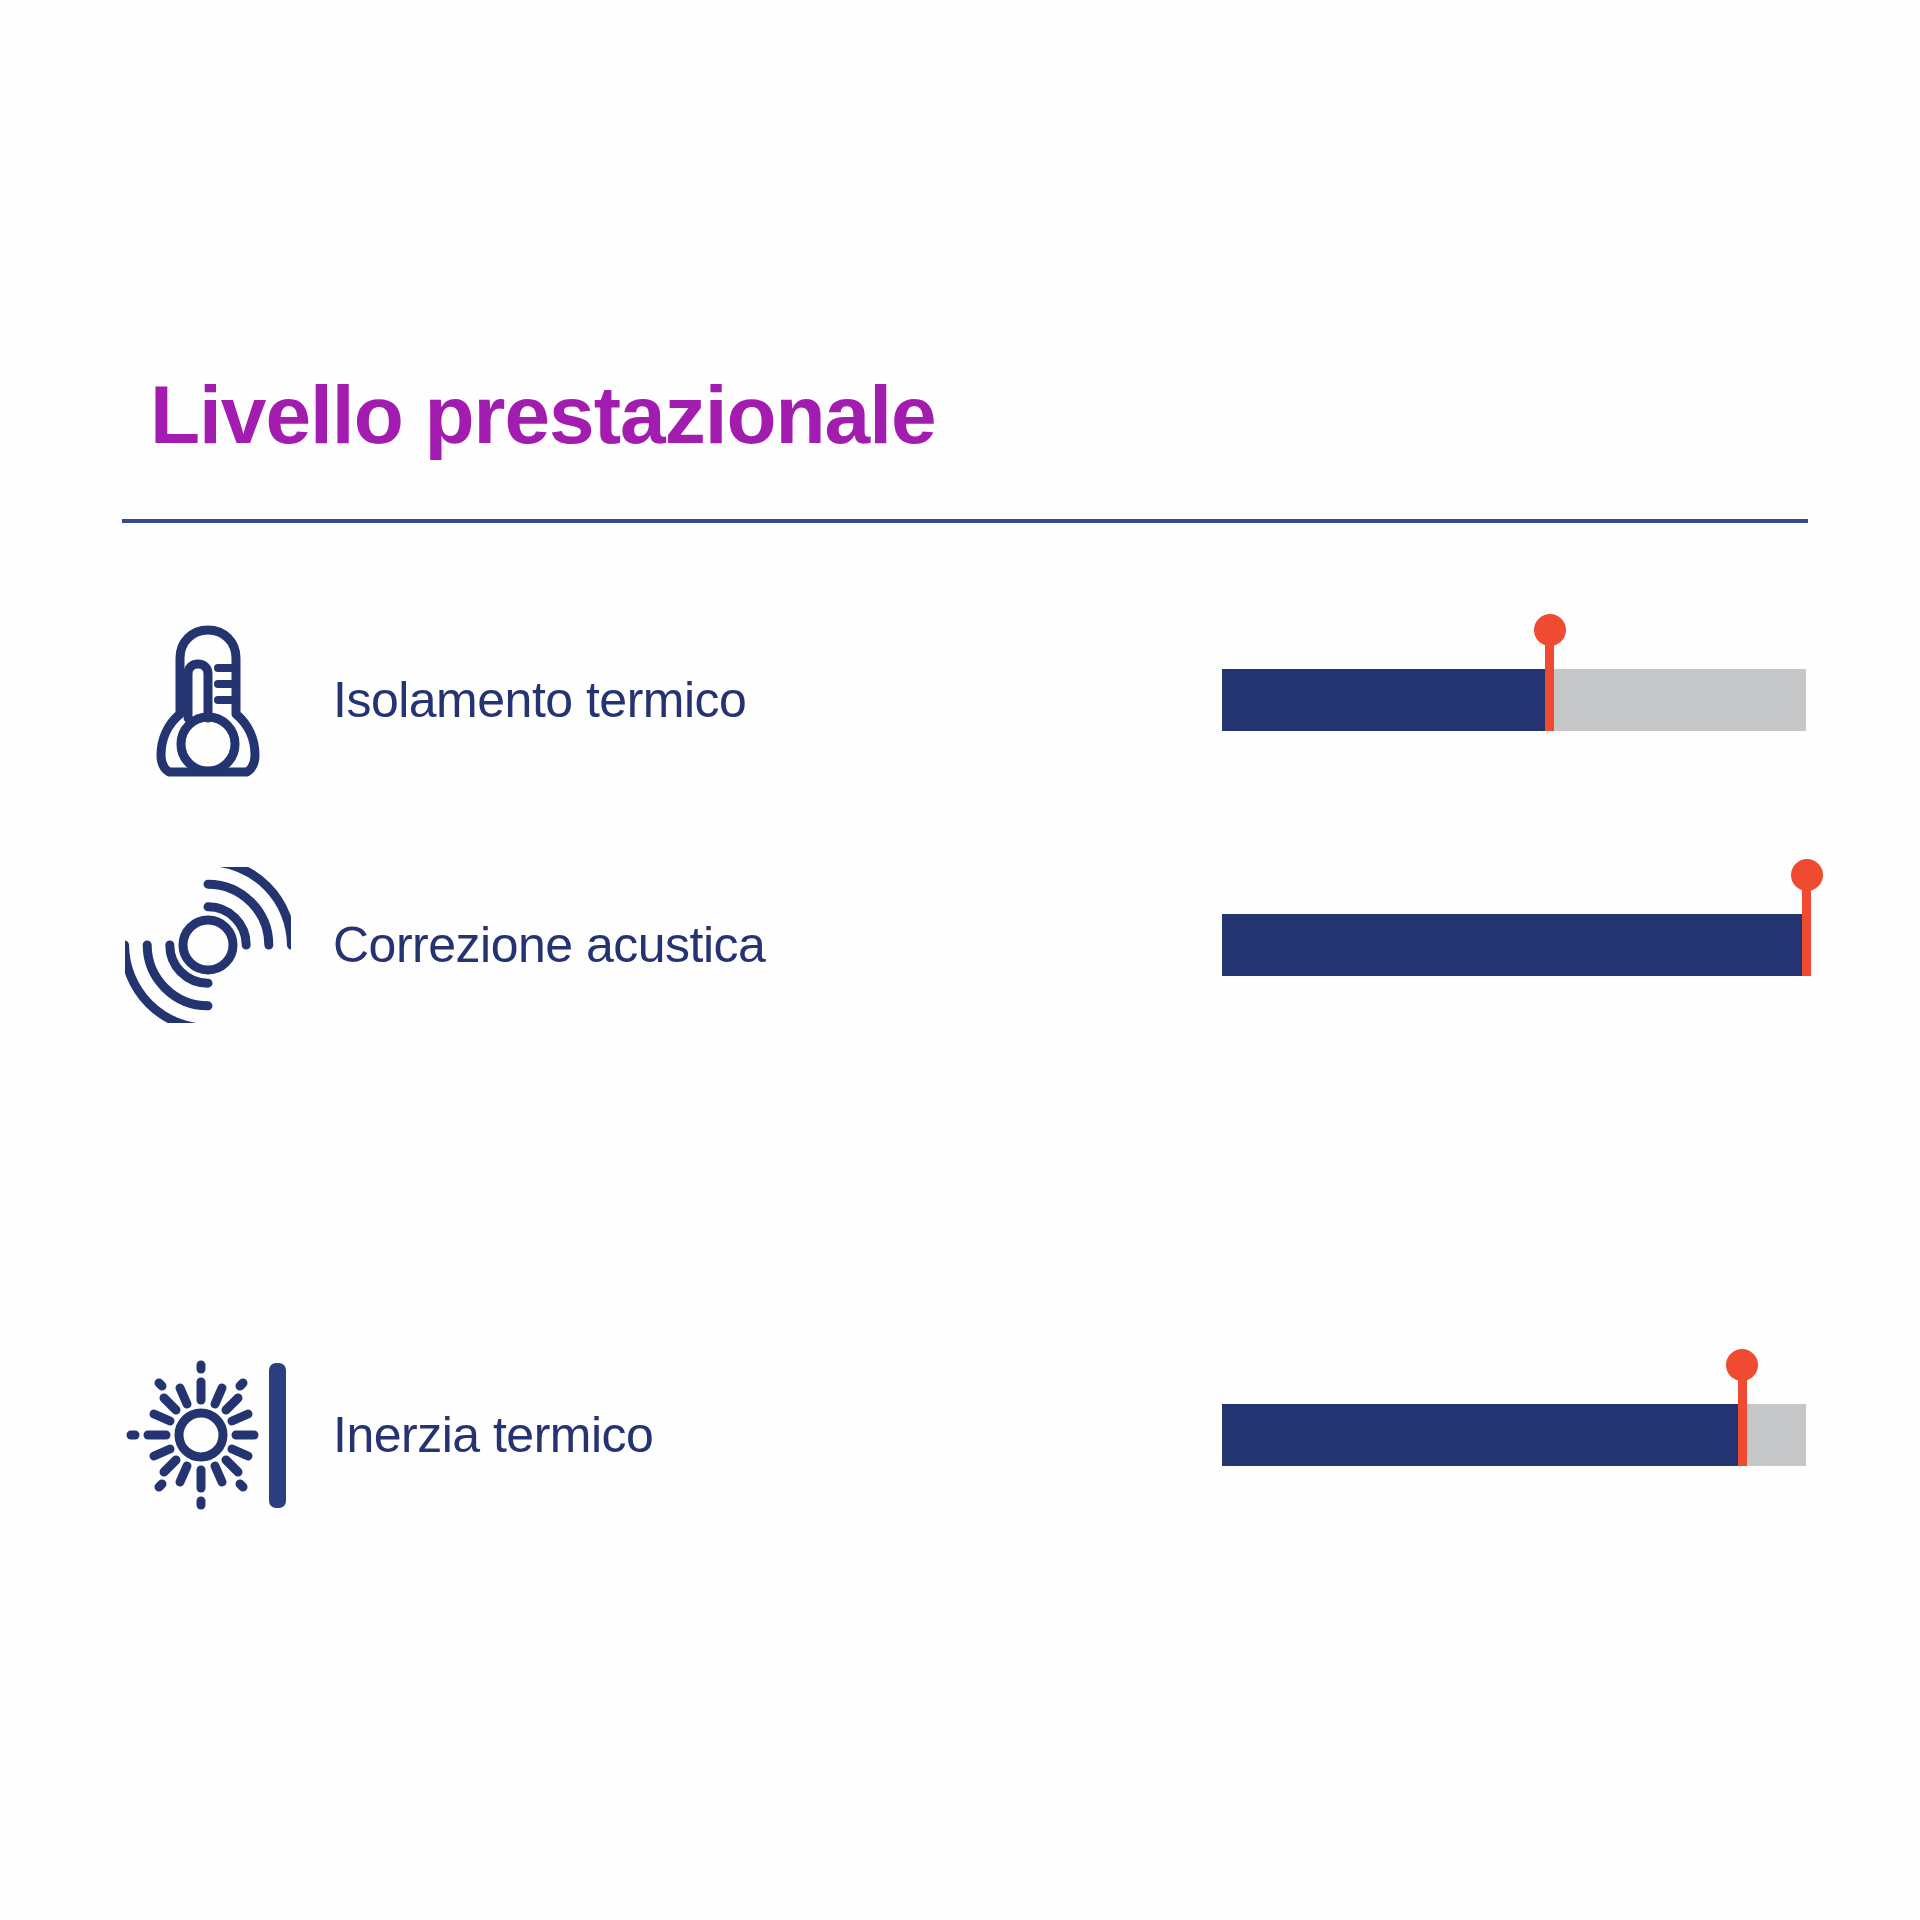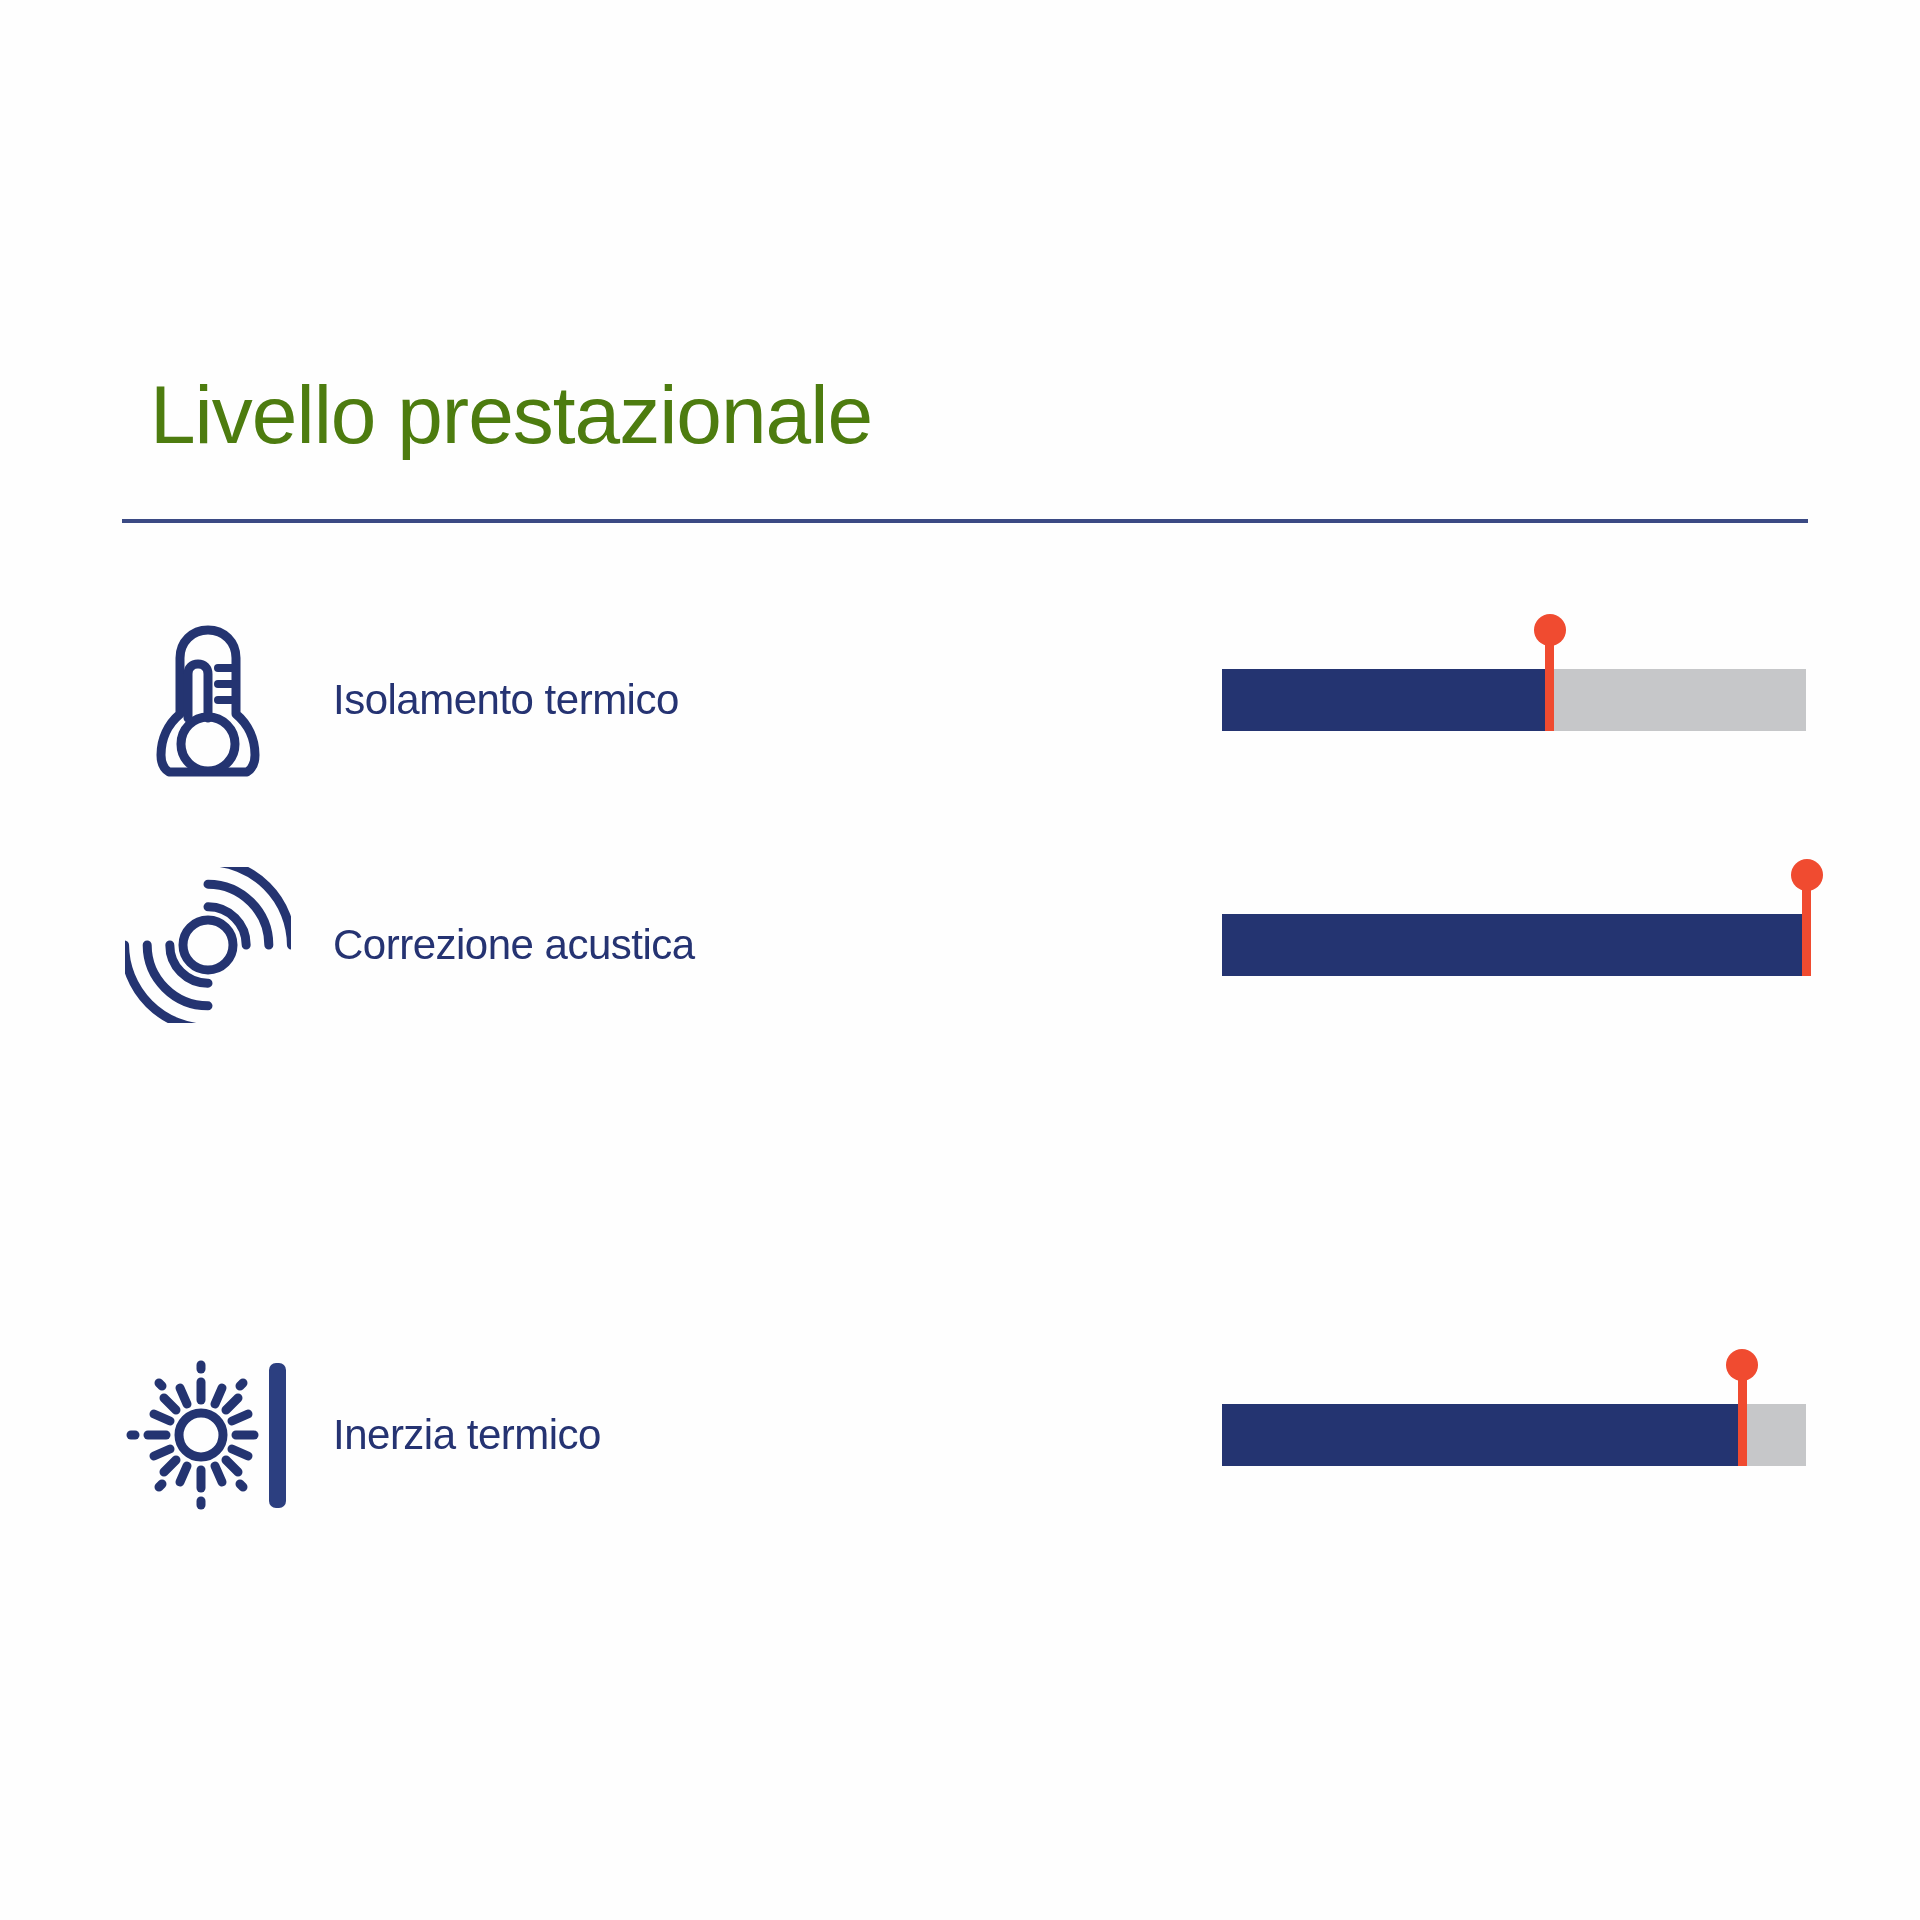--- a/index.html
+++ b/index.html
@@ -20,23 +20,23 @@
     height: 1920px;
     background: #fefefe;
   }
 
   
   .title {
     position: absolute;
     left: 150px;
     top: 374px;
     font-size: 82px;
-    font-weight: 400;
+    font-weight: 700;
     letter-spacing: -1px;
-    color: #4d7c0f;
+    color: #a21caf;
     white-space: nowrap;
     line-height: 1;
   }
 
   .divider {
     position: absolute;
     left: 122px;
     top: 519px;
     width: 1686px;
     height: 4px;
@@ -75,21 +75,21 @@
     display: block;
   }
 
   .row-label {
     position: absolute;
     left: 333px;
     top: 0;
     height: 200px;
     display: flex;
     align-items: center;
-    font-size: 42px;
+    font-size: 50px;
     font-weight: 400;
     color: #253372;
     white-space: nowrap;
     letter-spacing: -0.5px;
   }
 
   
   .meter {
     position: absolute;
     left: 1222px;

